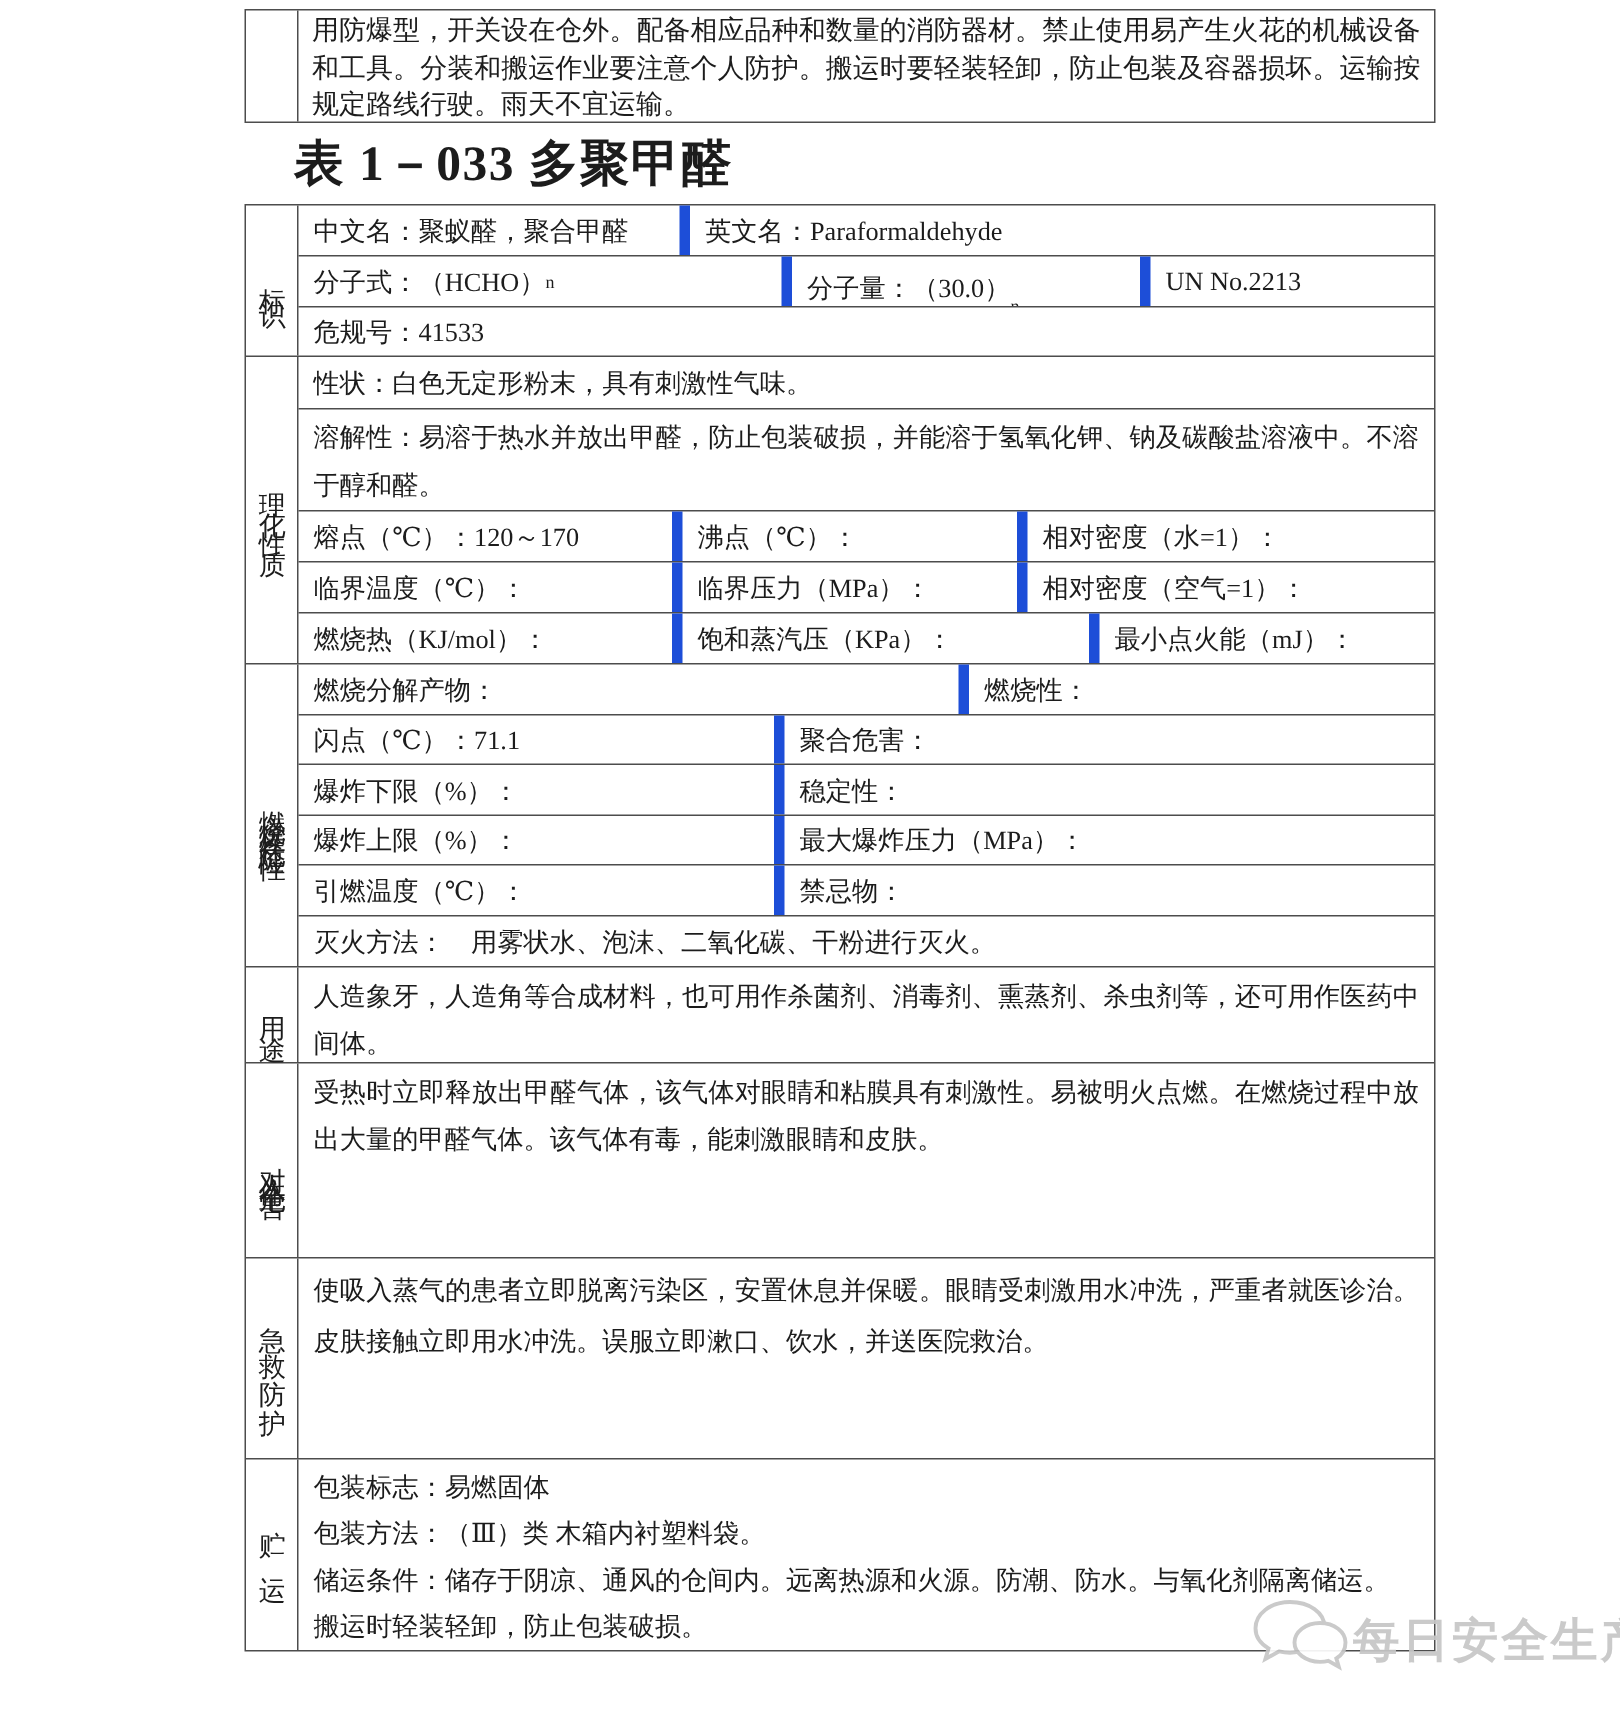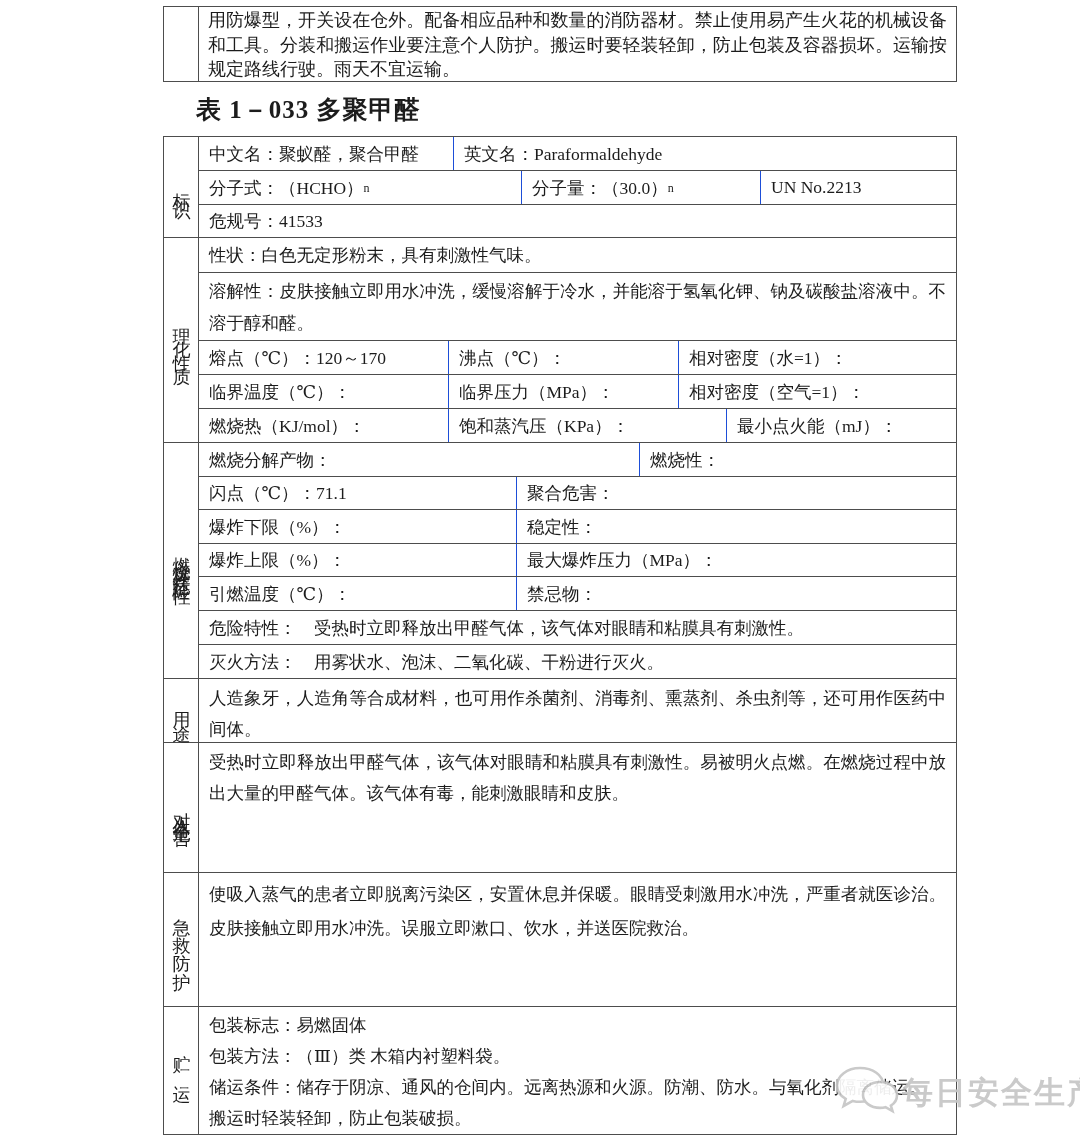--- a/index.html
+++ b/index.html
@@ -23,21 +23,21 @@
   .top-text {
     flex: 1; padding: 1px 9px;
     font-size: 18px; line-height: 24.5px;
     text-align: justify;
   }
 
   
   .doc-title {
     height: 54px; display: flex; align-items: center;
     padding-left: 33px;
-    font-size: 25px; font-weight: bold; letter-spacing: 1px;
+    font-size: 33px; font-weight: bold; letter-spacing: 1px;
   }
 
   
   .main-table { border: 1px solid #4d4d4d; width: 100%; }
   .section { display: flex; border-top: 1px solid #4d4d4d; }
   .section:first-child { border-top: none; }
   .vcell {
     width: 35px; flex: none;
     border-right: 1px solid #4d4d4d;
     display: flex; align-items: center; justify-content: center;
@@ -51,29 +51,29 @@
   .ls5  { letter-spacing: 5px; }
   .ls4  { letter-spacing: 4px; }
   .ls18 { letter-spacing: 18px; }
   .ls28 { letter-spacing: 30px; }
   .scontent { flex: 1; display: flex; flex-direction: column; min-width: 0; }
   .row { display: flex; border-top: 1px solid #4d4d4d; }
   .row:first-child { border-top: none; }
   .cell {
     display: flex; align-items: center;
     padding: 0 10px; font-size: 17.5px; white-space: nowrap;
-    border-left: 1px solid #1d4ed8; overflow: hidden;
+    border-left: 7px solid #1d4ed8; overflow: hidden;
   }
   .cell:first-child { border-left: none; }
   .grow { flex: 1; }
   .h33 { height: 33px; } .h34 { height: 34px; } .h68 { height: 68px; }
   
   .w254 { width: 254px; flex: none; }
   .w322 { width: 322px; flex: none; }
-  .w239 { width: 239px; flex: none; }
+  .w239 { width: 239px; flex: none; align-items: flex-end; }
   .w249 { width: 249px; flex: none; }
   .w230 { width: 230px; flex: none; }
   .w317 { width: 317px; flex: none; }
   sub.n { font-size: 12px; line-height: 0; }
   
   .pcell {
     display: block; padding: 2px 10px;
     font-size: 17.5px; line-height: 32px;
     text-align: justify;
   }
@@ -142,21 +142,21 @@
 
     <div class="section">
       <div class="vcell">
         <div class="vlabel ls12">理化性质</div>
       </div>
       <div class="scontent">
         <div class="row h34">
           <div class="cell grow">性状：白色无定形粉末，具有刺激性气味。</div>
         </div>
         <div class="row h68">
-          <div class="cell grow wrap pcell">溶解性：皮肤接触立即用水冲洗，缓慢溶解于冷水，并能溶于氢氧化钾、钠及碳酸盐溶液中。不溶于醇和醛。</div>
+          <div class="cell grow wrap pcell">溶解性：易溶于热水并放出甲醛，防止包装破损，并能溶于氢氧化钾、钠及碳酸盐溶液中。不溶于醇和醛。</div>
         </div>
         <div class="row h34">
           <div class="cell w249">熔点（℃）：120～170</div>
           <div class="cell w230">沸点（℃）：</div>
           <div class="cell grow">相对密度（水=1）：</div>
         </div>
         <div class="row h34">
           <div class="cell w249">临界温度（℃）：</div>
           <div class="cell w230">临界压力（MPa）：</div>
           <div class="cell grow">相对密度（空气=1）：</div>
@@ -186,23 +186,20 @@
           <div class="cell w317">爆炸下限（%）：</div>
           <div class="cell grow">稳定性：</div>
         </div>
         <div class="row h33">
           <div class="cell w317">爆炸上限（%）：</div>
           <div class="cell grow">最大爆炸压力（MPa）：</div>
         </div>
         <div class="row h34">
           <div class="cell w317">引燃温度（℃）：</div>
           <div class="cell grow">禁忌物：</div>
-        </div>
-        <div class="row h34">
-          <div class="cell grow">危险特性：　受热时立即释放出甲醛气体，该气体对眼睛和粘膜具有刺激性。</div>
         </div>
         <div class="row h34">
           <div class="cell grow">灭火方法：　用雾状水、泡沫、二氧化碳、干粉进行灭火。</div>
         </div>
       </div>
     </div>
 
     <div class="section sec-uses">
       <div class="vcell">
         <div class="vlabel ls12">用途</div>

